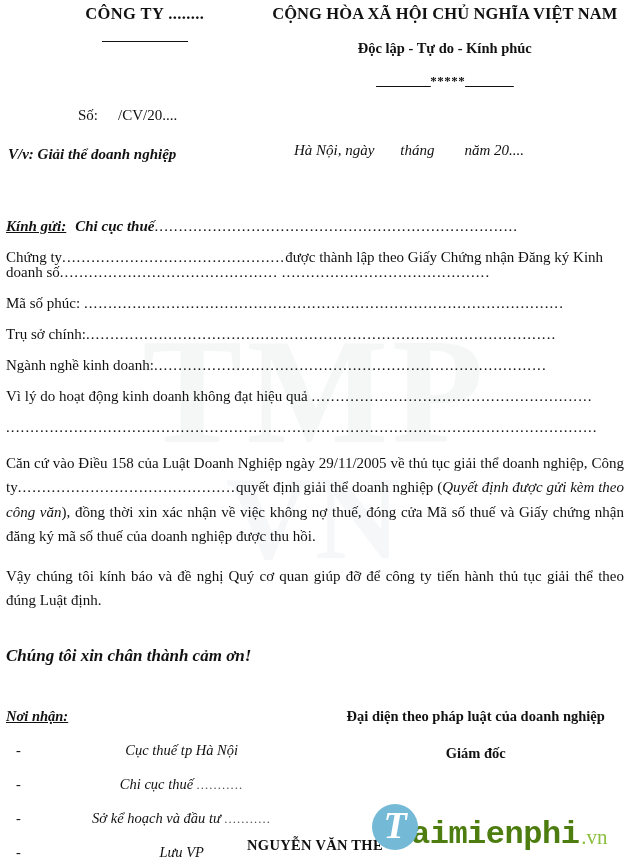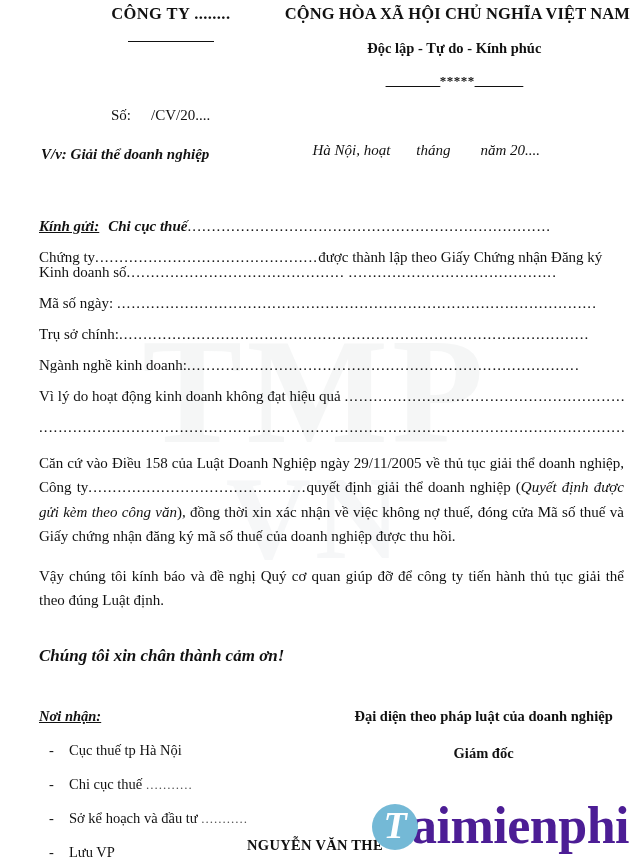--- a/index.html
+++ b/index.html
@@ -46,21 +46,20 @@
     display: block;
     font-size: 118px;
     color: rgba(140, 150, 155, 0.075);
   }
 
   
   .layer {
     position: relative;
     z-index: 2;
     padding: 0 6px;
-    margin-left: 33px;
   }
 
   
   .header {
     display: flex;
     align-items: flex-start;
     padding-top: 4px;
   }
   .header-left {
     width: 42%;
@@ -213,24 +212,26 @@
     font-style: italic;
     text-decoration: underline;
   }
   .recipients {
     list-style: none;
     margin: 0;
     padding: 0;
   }
   .recipients li {
     font-size: 14.5px;
+    font-style: italic;
     margin-top: 17px;
     padding-left: 30px;
     position: relative;
     white-space: nowrap;
+    text-align: center;
   }
   .recipients li::before {
     content: "-";
     position: absolute;
     left: 10px;
     font-style: normal;
   }
   .recipients li .tail {
     font-size: 13px;
     letter-spacing: 1px;
@@ -283,24 +284,24 @@
     transform: translateY(-54%);
     text-align: center;
     color: #ffffff;
     font-family: "Liberation Serif", serif;
     font-style: italic;
     font-weight: bold;
     font-size: 38px;
     line-height: 1;
   }
   .logo-word {
-    font-family: Liberation Serif, serif;
-    font-size: 52px;
-    font-weight: bold;
-    color: #4c1d95;
+    font-family: Liberation Mono, monospace;
+    font-size: 32px;
+    font-weight: bold;
+    color: #4d7c0f;
     line-height: 0.95;
     margin-left: -7px;
     letter-spacing: -0.5px;
   }
   .logo-tld {
     font-family: "Liberation Serif", serif;
     font-size: 21px;
     font-weight: normal;
     color: #8cbf3f;
     line-height: 1;
@@ -339,37 +340,37 @@
         <div class="so-line">
           <span class="so-label">Số:</span><span>/CV/20....</span>
         </div>
         <div class="vv-line">
           <span>V/v:</span>
           <span>Giải thể doanh nghiệp</span>
         </div>
       </div>
       <div class="meta-right">
         <div class="date-line">
-          <span>Hà Nội, hoạt</span><span class="gap-sm"></span><span>tháng</span><span class="gap-md"></span><span>năm 20....</span>
+          <span>Hà Nội, ngày</span><span class="gap-sm"></span><span>tháng</span><span class="gap-md"></span><span>năm 20....</span>
         </div>
       </div>
     </div>
 
     <div class="body">
 
       <div class="kinh-gui">
         <span class="kg-label">Kính gửi:</span><span class="kg-value">Chi cục thuế</span><span class="dots">...........................................................................</span>
       </div>
 
       <div class="field wrap">
         <span>Chứng ty</span><span class="dots">..............................................</span><span>được thành lập theo Giấy Chứng nhận Đăng ký Kinh doanh số</span><span class="dots">.............................................</span> <span class="dots">...........................................</span>
       </div>
 
       <div class="field">
-        <span>Mã số ngày:</span> <span class="dots">...................................................................................................</span>
+        <span>Mã số phúc:</span> <span class="dots">...................................................................................................</span>
       </div>
 
       <div class="field">
         <span>Trụ sở chính:</span><span class="dots">.................................................................................................</span>
       </div>
 
       <div class="field">
         <span>Ngành nghề kinh doanh:</span><span class="dots">.................................................................................</span>
       </div>
 

